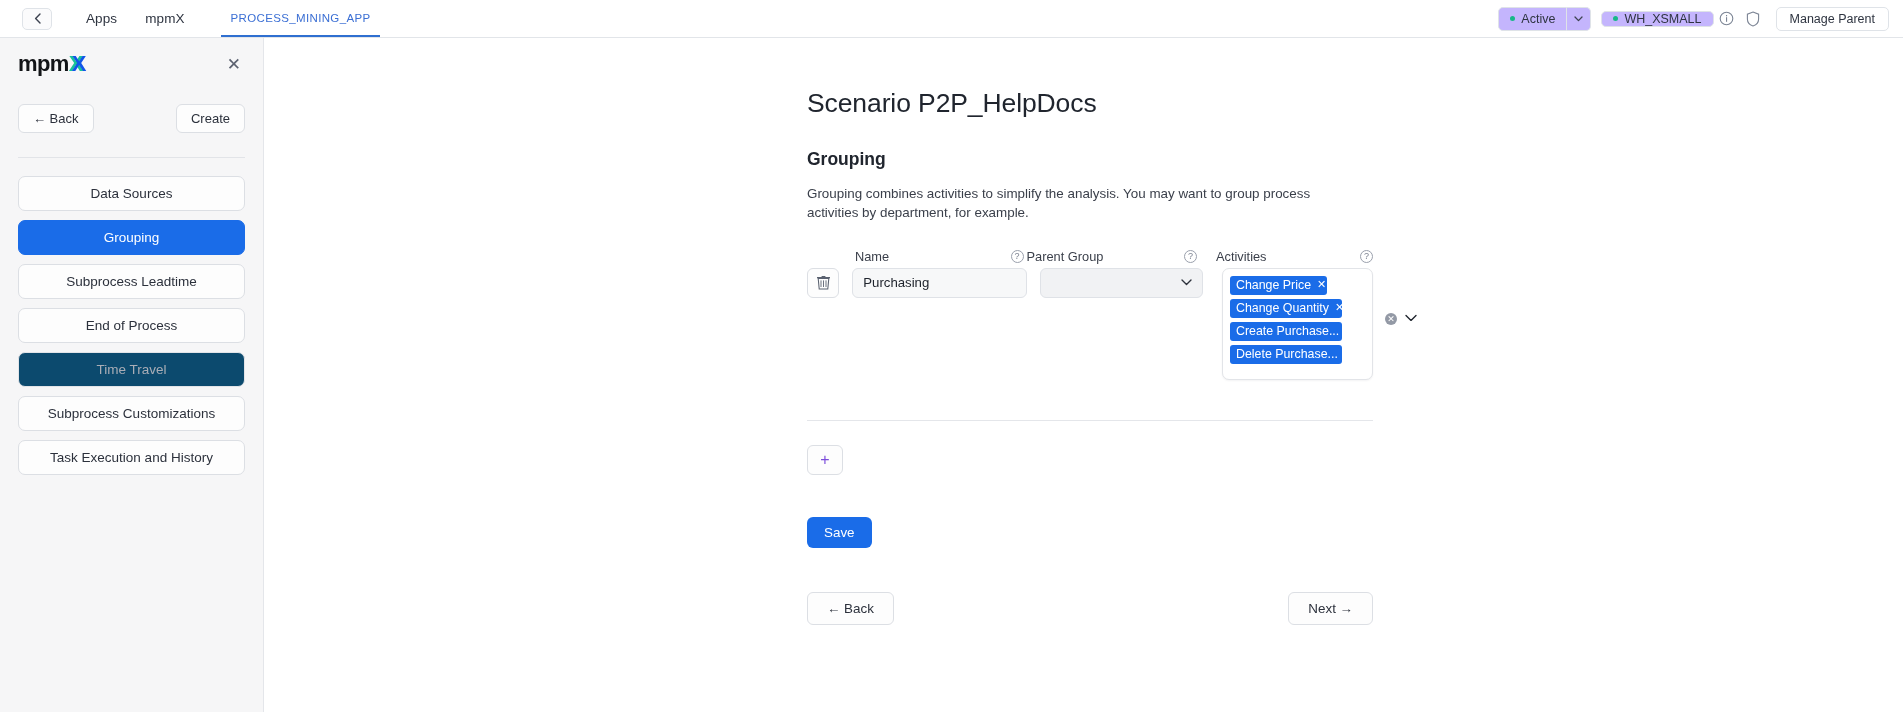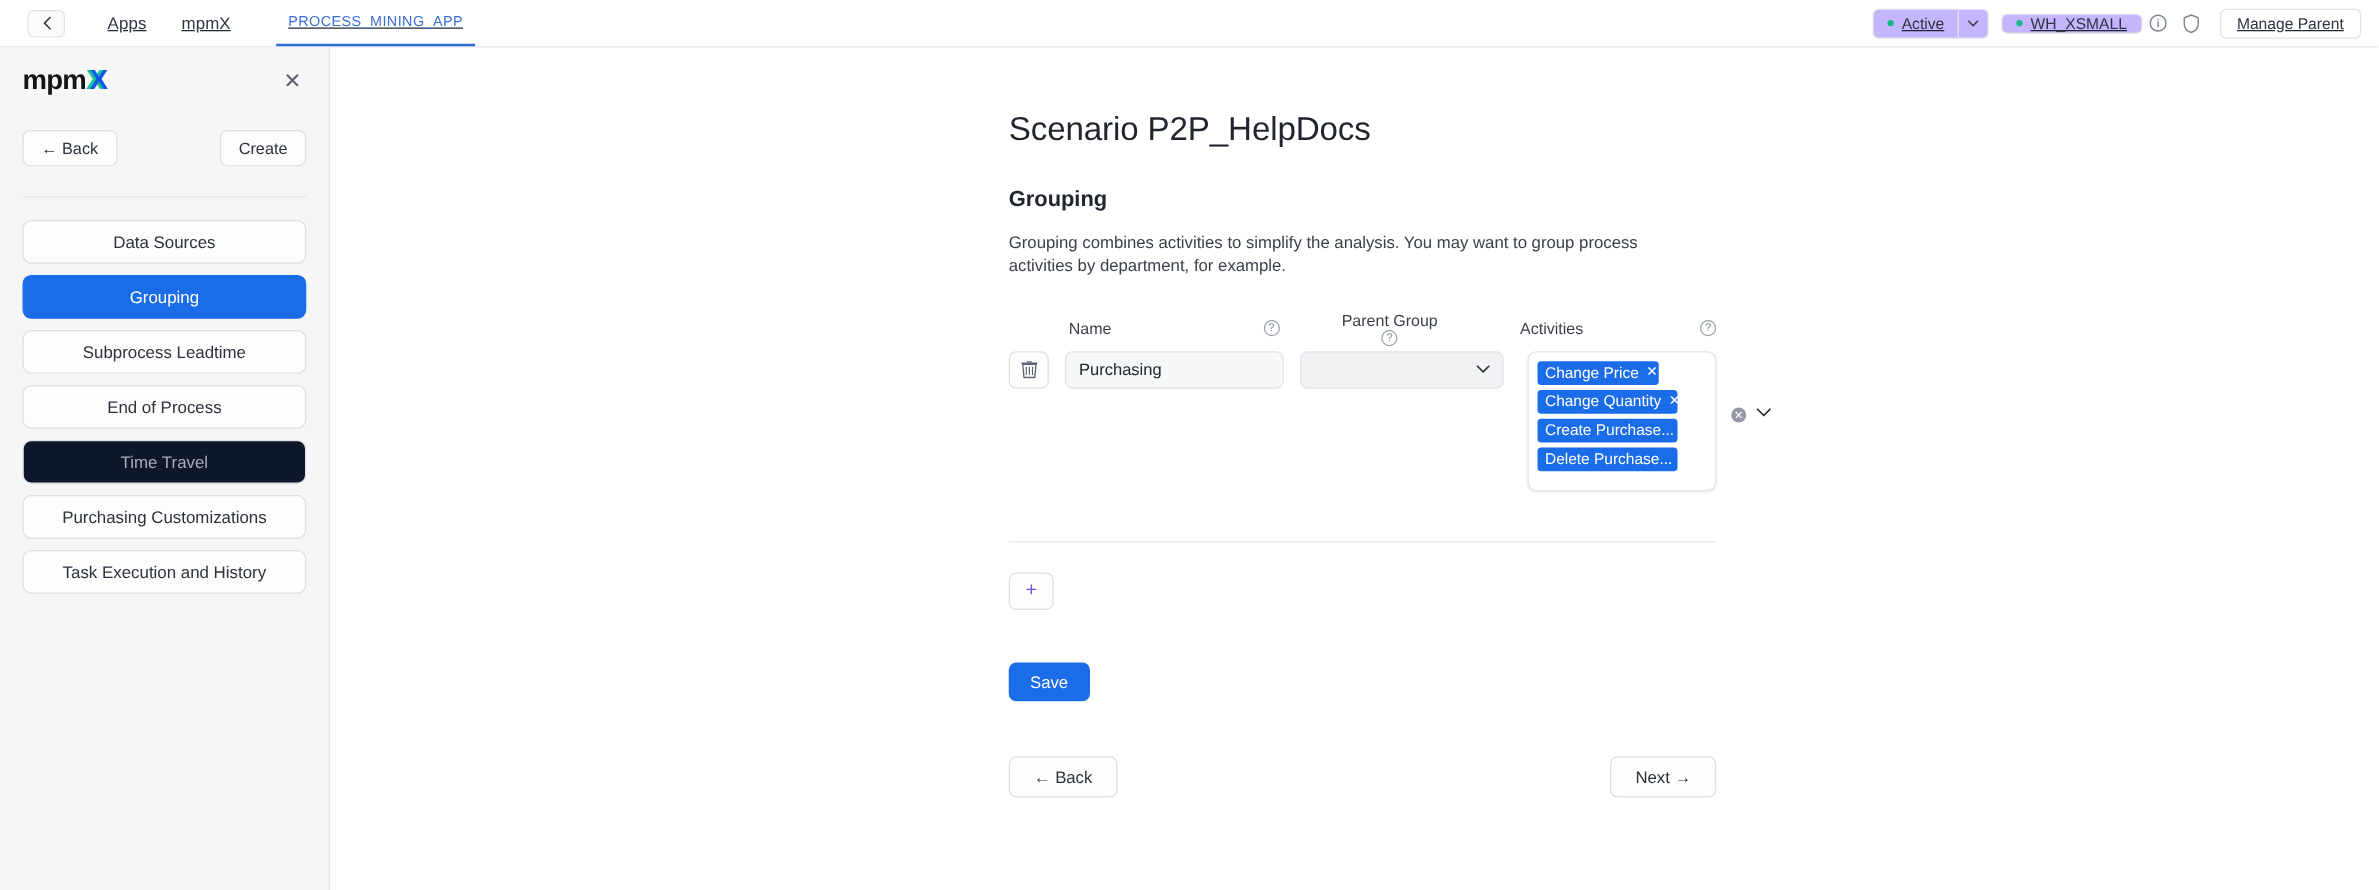--- a/index.html
+++ b/index.html
@@ -16,21 +16,20 @@
 
   
   .topbar {
     height: 38px;
     border-bottom: 1px solid #e2e5e9;
     display: flex;
     align-items: stretch;
     padding: 0 14px 0 22px;
     background: #fff;
     position: relative;
-    text-decoration: underline;
   }
   .topbar-left { display: flex; align-items: center; gap: 0; height: 100%; }
   .back-chip {
     width: 30px; height: 22px;
     border: 1px solid #dfe3e8;
     border-radius: 5px;
     background: #fbfbfc;
     display: flex; align-items: center; justify-content: center;
     font-size: 11px; color: #3d4350;
     cursor: pointer;
@@ -153,21 +152,21 @@
     padding: 9px 6px;
     cursor: pointer;
   }
   .nav-item.selected {
     background: #1a6ce8;
     border-color: #1a6ce8;
     color: #fff;
   }
   .nav-item.disabled {
     color: #a9adb6;
-    background: #0f172a;
+    background: #0c4a6e;
     border-color: #e2e4e8;
     cursor: default;
   }
 
   
   .main {
     flex: 1;
     overflow: hidden;
     position: relative;
   }
@@ -203,21 +202,21 @@
     margin-left: 48px;
   }
   .col-head {
     display: flex; align-items: center;
     justify-content: space-between;
     font-size: 12.8px;
     color: #3a3f4a;
     padding-bottom: 4px;
   }
   .col-name  { width: 175px; margin-right: 3px; }
-  .col-parent{ width: 177px; margin-right: 19px; flex-direction: column; }
+  .col-parent{ width: 177px; margin-right: 19px; }
   .col-acts  { width: 163px; }
   .q-icon {
     width: 13px; height: 13px;
     border: 1px solid #9aa0ac;
     border-radius: 50%;
     color: #7b8290;
     font-size: 9px;
     line-height: 11px;
     text-align: center;
     cursor: pointer;
@@ -409,21 +408,21 @@
     </div>
 
     <div class="divider"></div>
 
     <div class="nav-list">
       <div class="nav-item">Data Sources</div>
       <div class="nav-item selected">Grouping</div>
       <div class="nav-item">Subprocess Leadtime</div>
       <div class="nav-item">End of Process</div>
       <div class="nav-item disabled">Time Travel</div>
-      <div class="nav-item">Purchasing Customizations</div>
+      <div class="nav-item">Subprocess Customizations</div>
       <div class="nav-item">Task Execution and History</div>
     </div>
   </div>
 
   <div class="main">
     <div class="content">
 
       <h1 class="page-title">Scenario P2P_HelpDocs</h1>
       <h2 class="section-title">Grouping</h2>
       <p class="section-desc">Grouping combines activities to simplify the analysis. You may want to group process activities by department, for example.</p>

